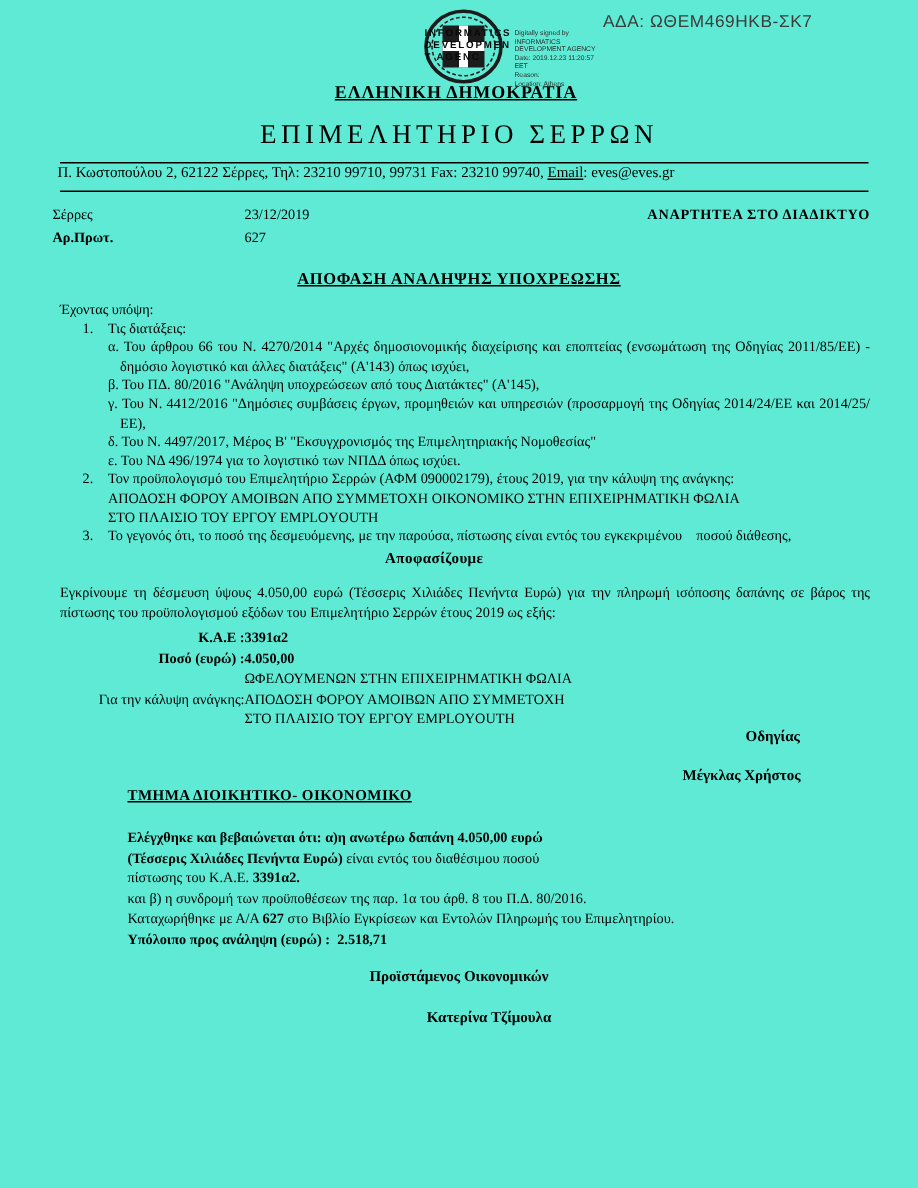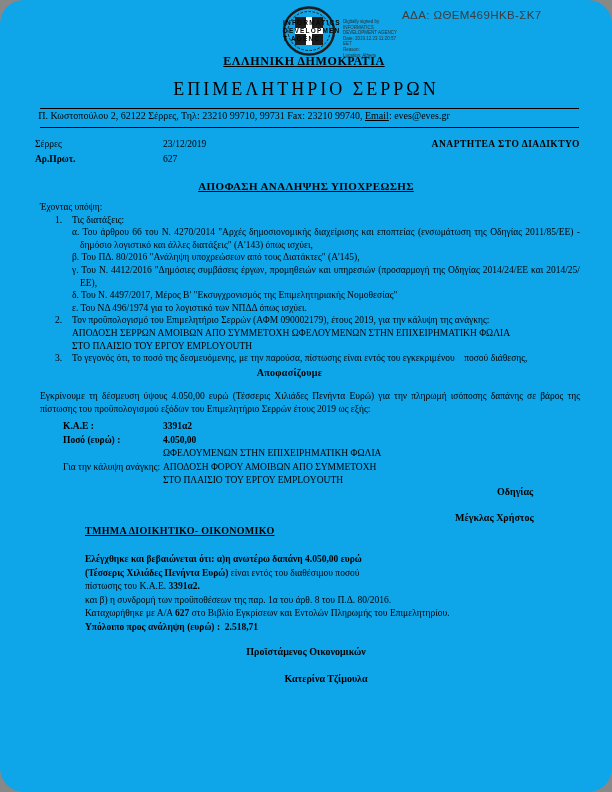--- a/index.html
+++ b/index.html
@@ -1,24 +1,23 @@
 <!DOCTYPE html>
 <html><head>
 <meta charset="utf-8">
 <style>
   html,body{margin:0;padding:0;background:#888;}
   .page{
     position:relative;
     width:612px;height:792px;
     margin:0 auto;
-    background:#0ea5e9;
+    background:#5eead4;
     font-family:"Liberation Serif", serif;
     color:#000;
     overflow:hidden;
-    border-radius:24px;
   }
   
   .ada{
     position:absolute;top:9px;left:402px;
     font-family:"Liberation Sans", sans-serif;
     font-size:11.5px;color:#3c3c3c;letter-spacing:.4px;white-space:nowrap;
   }
   
   .stamp{position:absolute;left:281px;top:6px;width:150px;height:54px;}
   .stamp svg{position:absolute;left:0;top:0;}
@@ -72,21 +71,21 @@
   .decide-heading{
     position:absolute;top:367px;left:0;width:579px;text-align:center;
     font-size:10px;font-weight:bold;letter-spacing:.3px;
   }
   .approval{
     position:absolute;top:390px;left:40px;width:540px;
     font-size:9.5px;line-height:13px;text-align:justify;
   }
   .kae-block{position:absolute;top:420px;left:63px;width:490px;font-size:9.5px;line-height:13.5px;}
   .kae-row{display:flex;}
-  .kae-row .lbl{flex:0 0 100px;}
+  .kae-row .lbl{flex:0 0 100px;text-align:right;}
   .kae-row .val{flex:0 0 260px;}
   .b{font-weight:bold;}
   .need-row{align-items:center;}
   .president-title{position:absolute;top:486px;left:497px;font-size:10px;font-weight:bold;}
   .president-name{position:absolute;top:512px;left:455px;font-size:10px;font-weight:bold;}
   .dept-heading{
     position:absolute;top:525px;left:85px;
     font-size:10px;font-weight:bold;letter-spacing:.3px;
     text-decoration:underline;
   }
@@ -149,21 +148,21 @@
         <div class="sub">β. Του ΠΔ. 80/2016 "Ανάληψη υποχρεώσεων από τους Διατάκτες" (Α'145),</div>
         <div class="sub">γ. Του Ν. 4412/2016 "Δημόσιες συμβάσεις έργων, προμηθειών και υπηρεσιών (προσαρμογή της Οδηγίας 2014/24/ΕΕ και 2014/25/ΕΕ),</div>
         <div class="sub">δ. Του Ν. 4497/2017, Μέρος Β' "Εκσυγχρονισμός της Επιμελητηριακής Νομοθεσίας"</div>
         <div class="sub">ε. Του ΝΔ 496/1974 για το λογιστικό των ΝΠΔΔ όπως ισχύει.</div>
       </div>
     </div>
     <div class="li">
       <span class="num">2.</span>
       <div class="content">
         <div>Τον προϋπολογισμό του Επιμελητήριο Σερρών (ΑΦΜ 090002179), έτους 2019, για την κάλυψη της ανάγκης:</div>
-        <div>ΑΠΟΔΟΣΗ ΣΕΡΡΩΝ ΑΜΟΙΒΩΝ ΑΠΟ ΣΥΜΜΕΤΟΧΗ ΩΦΕΛΟΥΜΕΝΩΝ ΣΤΗΝ ΕΠΙΧΕΙΡΗΜΑΤΙΚΗ ΦΩΛΙΑ</div>
+        <div>ΑΠΟΔΟΣΗ ΦΟΡΟΥ ΑΜΟΙΒΩΝ ΑΠΟ ΣΥΜΜΕΤΟΧΗ ΟΙΚΟΝΟΜΙΚΟ ΣΤΗΝ ΕΠΙΧΕΙΡΗΜΑΤΙΚΗ ΦΩΛΙΑ</div>
         <div>ΣΤΟ ΠΛΑΙΣΙΟ ΤΟΥ ΕΡΓΟΥ EMPLOYOUTH</div>
       </div>
     </div>
     <div class="li">
       <span class="num">3.</span>
       <div class="content pre-gap">Το γεγονός ότι, το ποσό της δεσμευόμενης, με την παρούσα, πίστωσης είναι εντός του εγκεκριμένου    ποσού διάθεσης,</div>
     </div>
   </div>
 
   <div class="decide-heading">Αποφασίζουμε</div>

